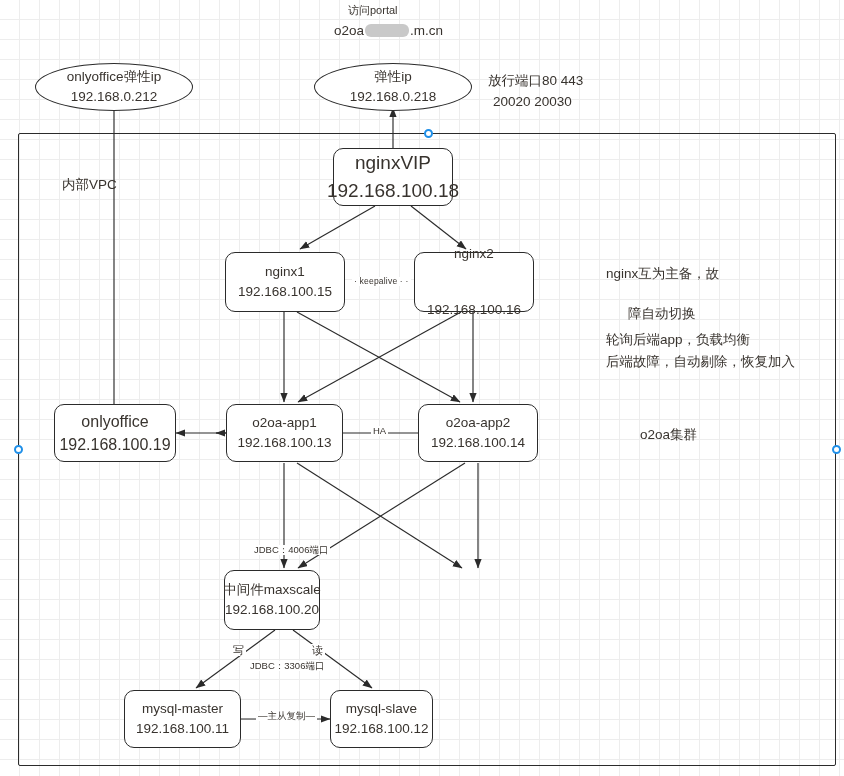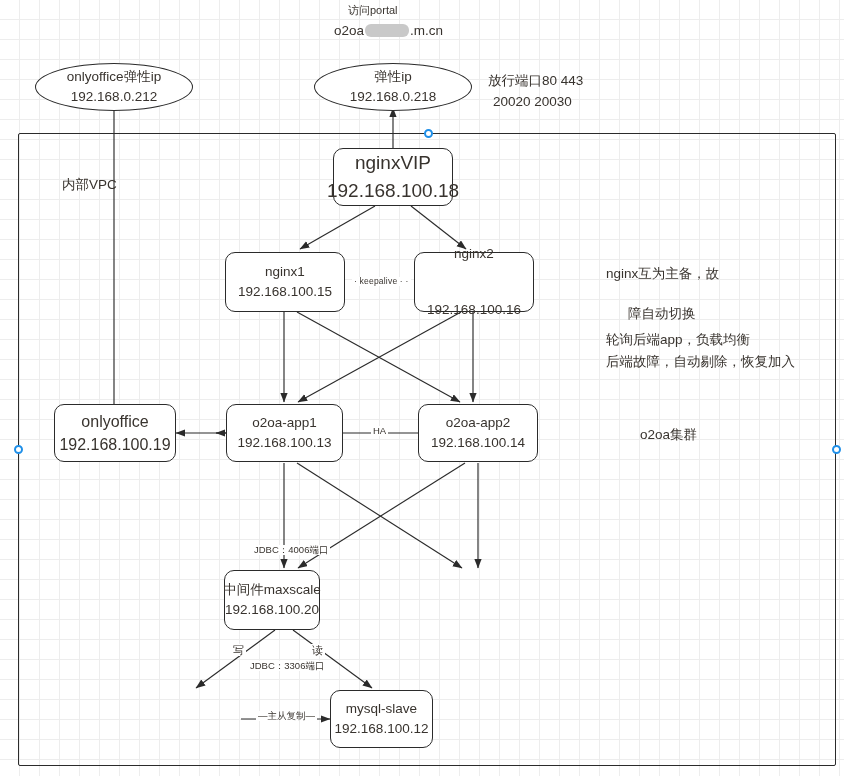--- a/index.html
+++ b/index.html
@@ -194,20 +194,24 @@
     <span class="l1">o2oa-app2</span>
     <span class="l2">192.168.100.14</span>
   </div>
 
   <div class="node" style="left:224px;top:570px;width:96px;height:60px;font-size:13.5px;">
     <span class="l1">中间件maxscale</span>
     <span class="l2">192.168.100.20</span>
   </div>
 
 
+  <div class="node" style="left:124px;top:690px;width:117px;height:58px;font-size:13.5px;">
+    <span class="l1">mysql-master</span>
+    <span class="l2">192.168.100.11</span>
+  </div>
 
   <div class="node" style="left:330px;top:690px;width:103px;height:58px;font-size:13.5px;">
     <span class="l1">mysql-slave</span>
     <span class="l2">192.168.100.12</span>
   </div>
 
   <div class="edge-label" style="left:352px;top:277px;font-size:8.5px;letter-spacing:.2px;">· <span>keepalive</span> · ·</div>
 
   <div class="edge-label" style="left:371px;top:426px;font-size:9.5px;">HA</div>
 

